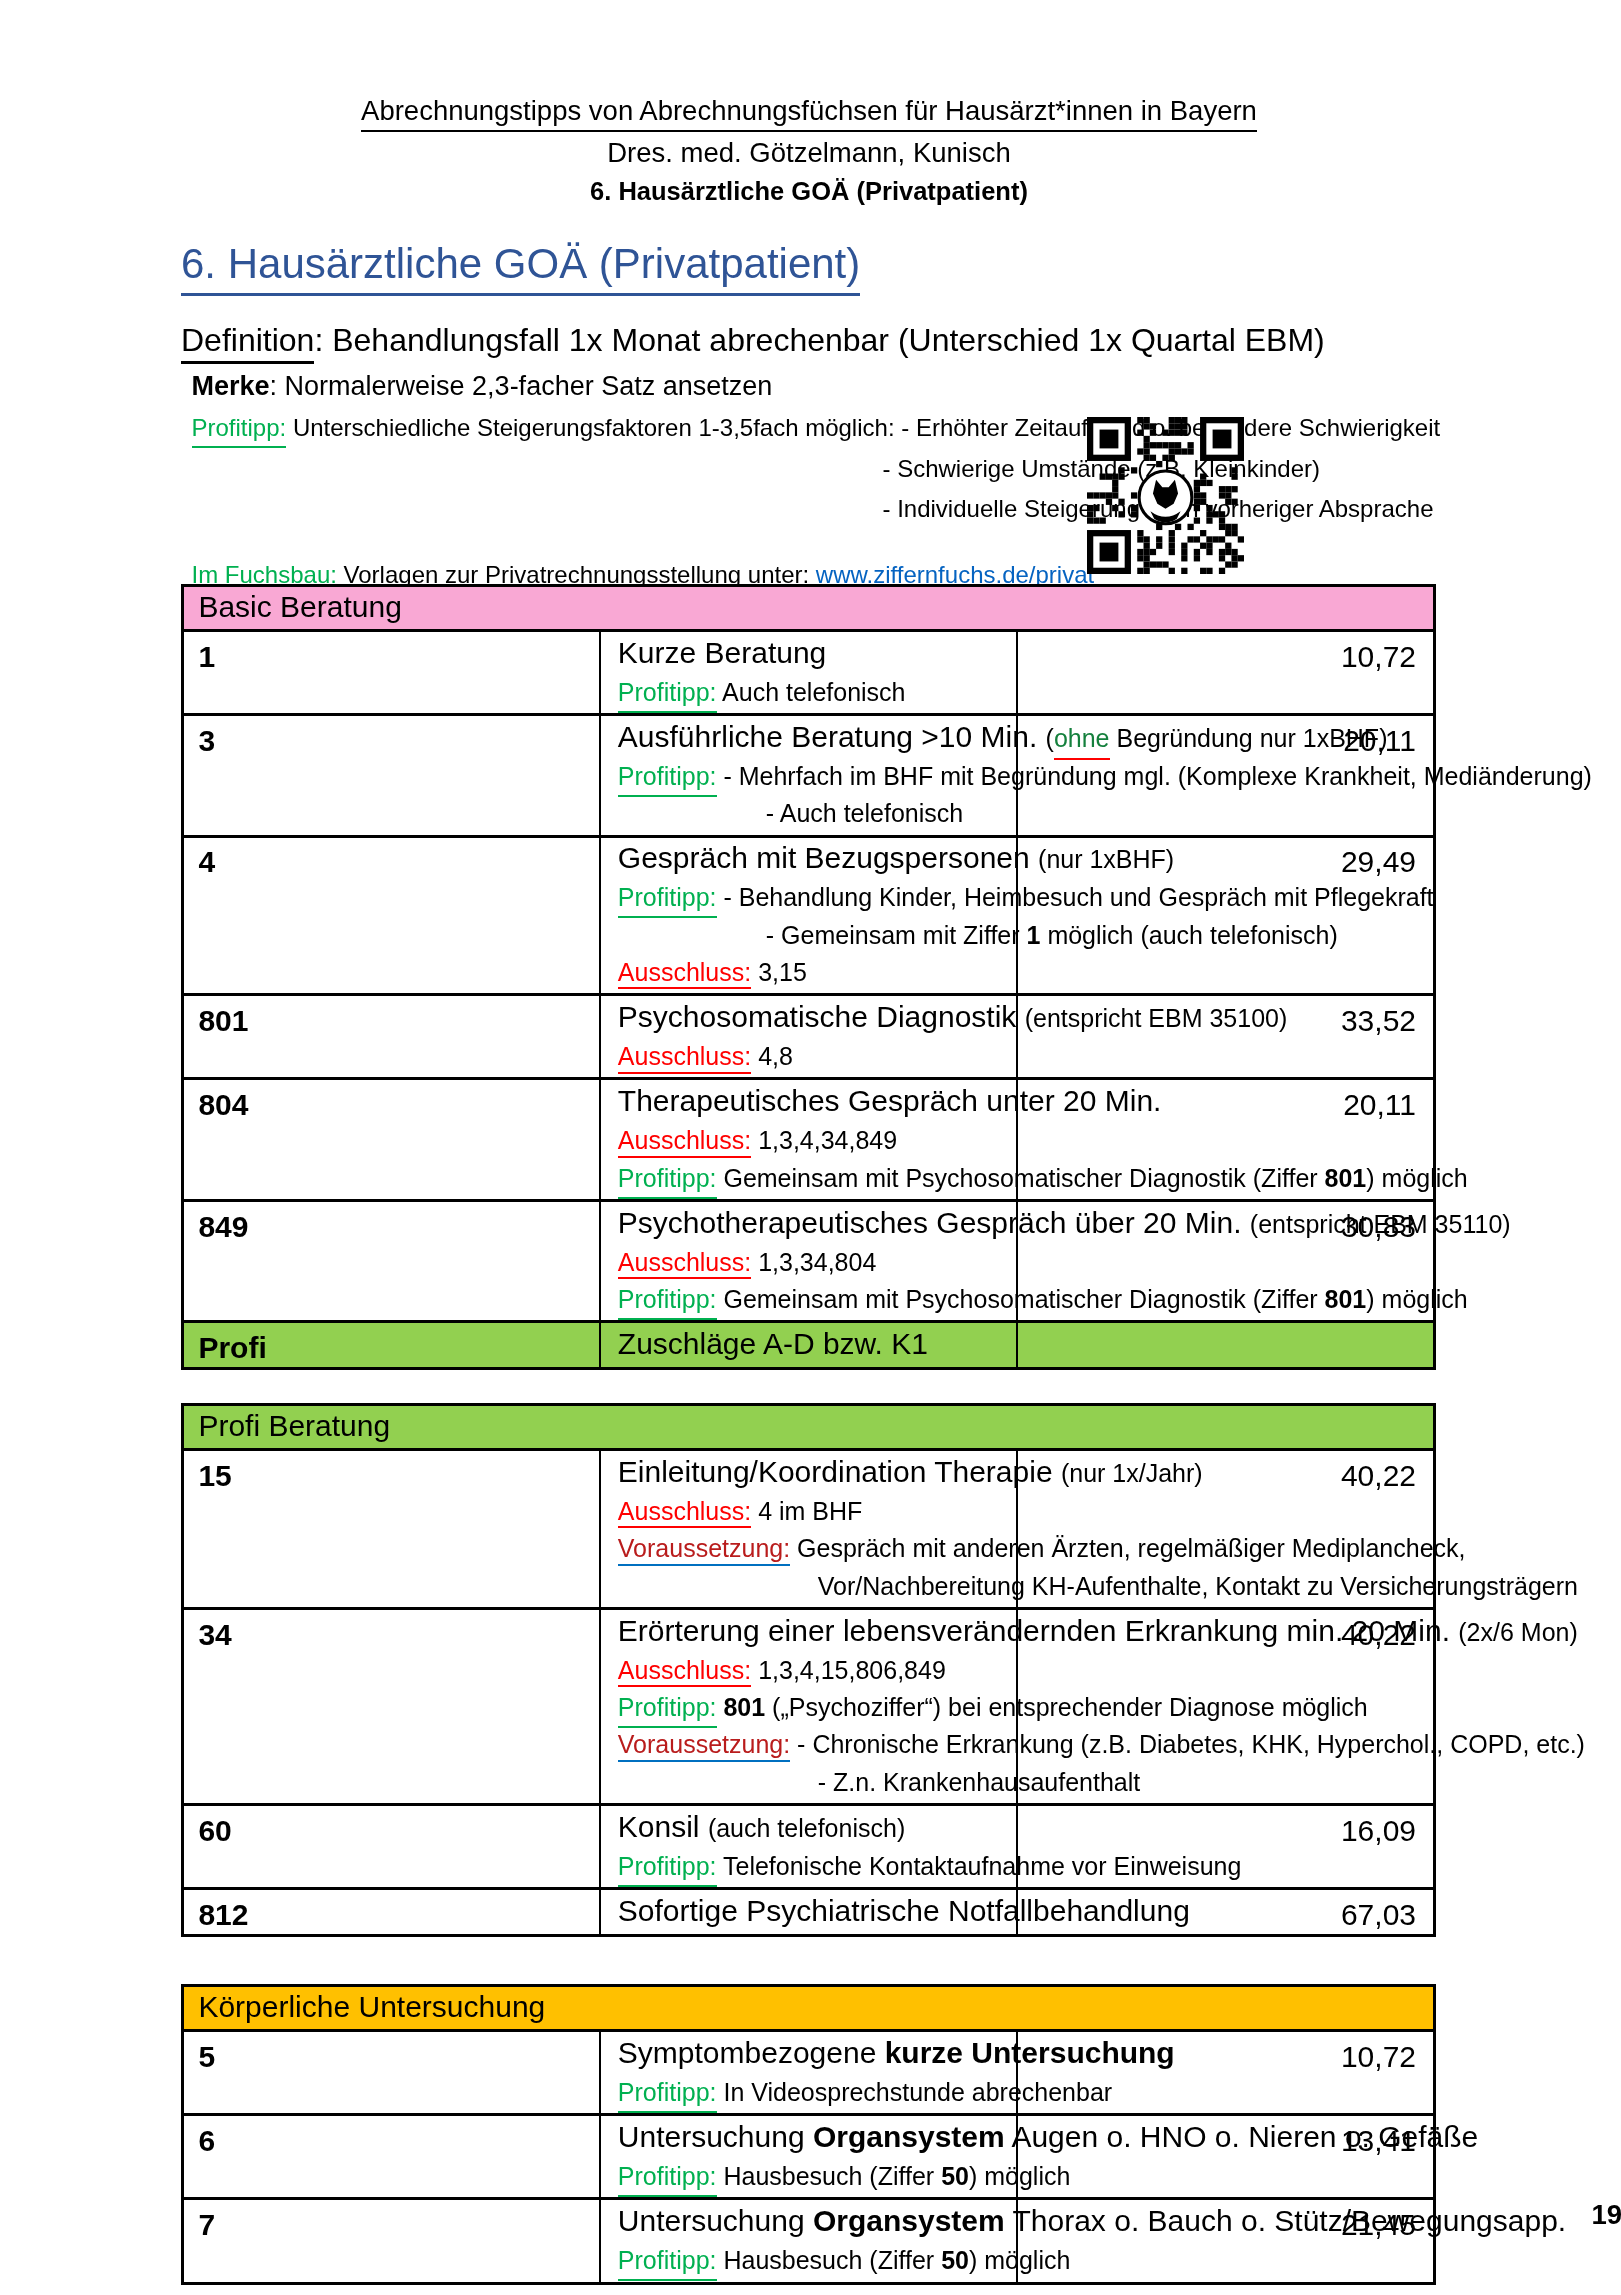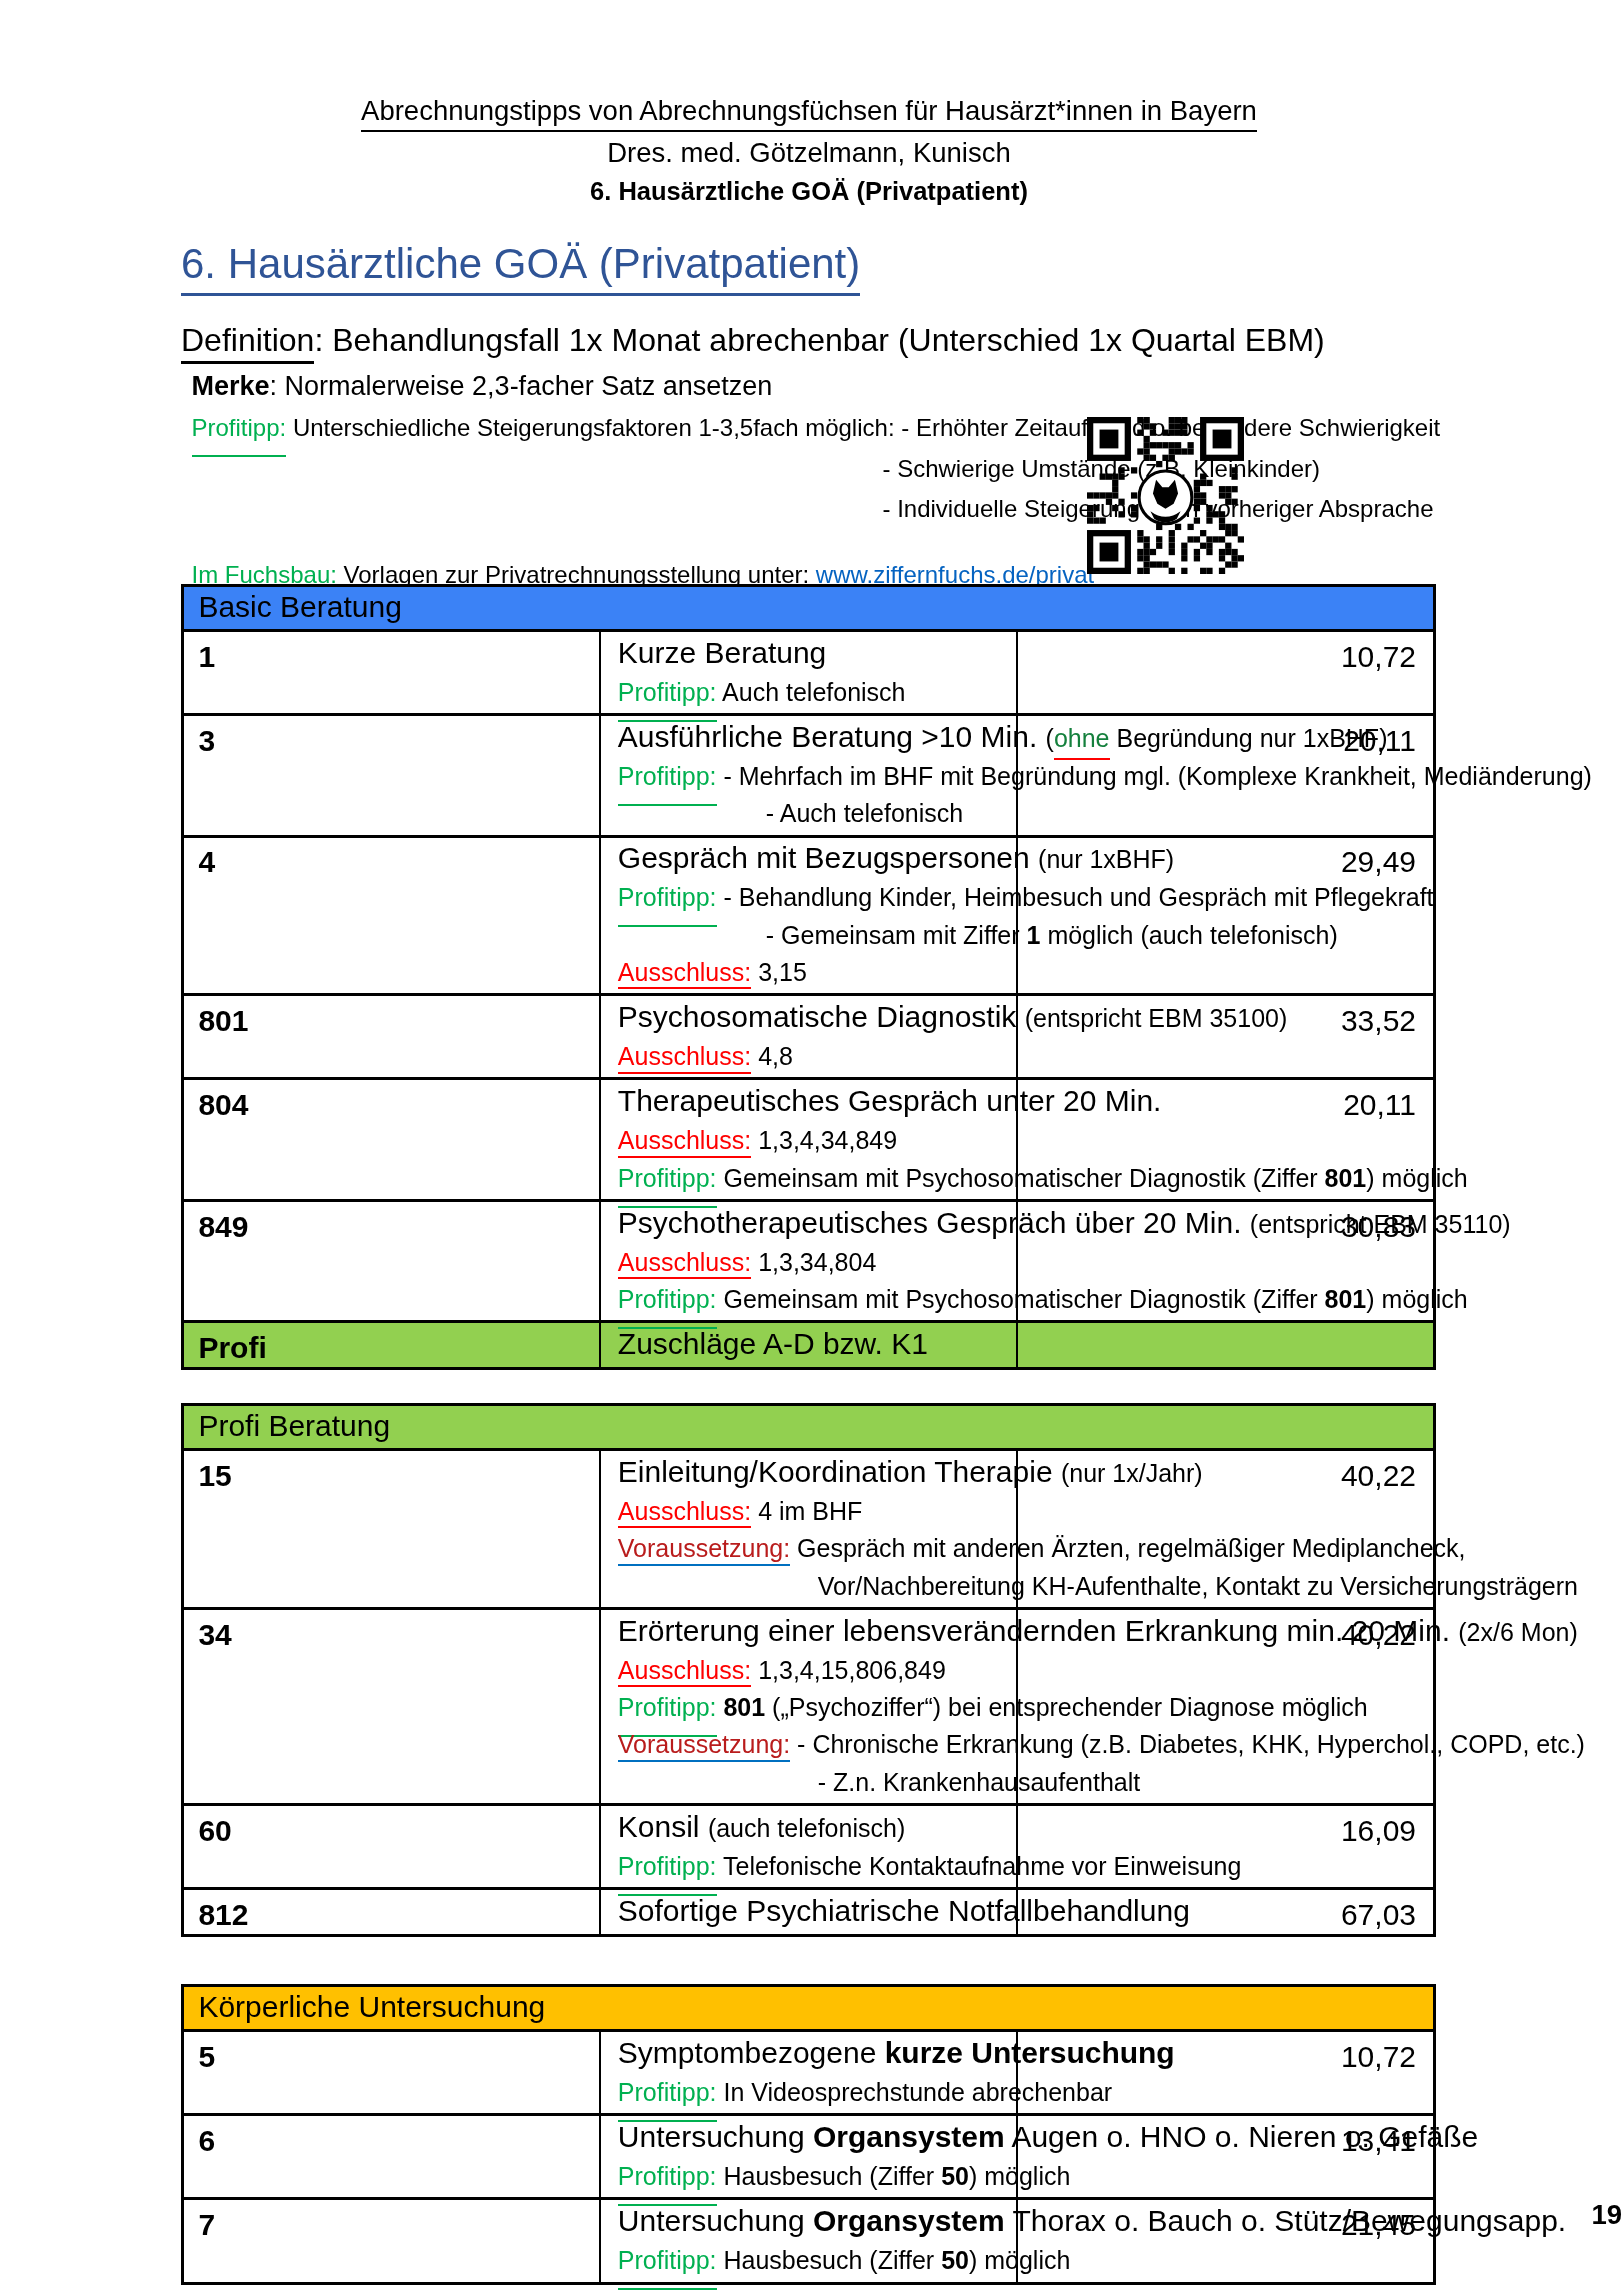--- a/index.html
+++ b/index.html
@@ -21,21 +21,21 @@
   .definition{margin-top:27.5px;font-size:32px;line-height:1;white-space:nowrap;}
   .definition .dlabel{border-bottom:3.9px solid #000;padding-bottom:3.3px;}
   .merke{margin-top:17px;font-size:27px;padding-left:10.5px;line-height:1;white-space:nowrap;}
   .merke .b{font-weight:bold;}
   .intro{margin-top:5.2px;font-size:24px;padding-left:10.5px;line-height:1;}
   .intro-line{margin-top:16.4px;white-space:nowrap;}
   .intro-cont{margin-left:691px;}
   .fuchsbau{margin-top:42px;font-size:24px;padding-left:10.5px;line-height:1;white-space:nowrap;}
   .link{color:#0563C1;border-bottom:2px solid #0563C1;padding-bottom:1.3px;cursor:pointer;}
   
-  .lbl-green{color:#00B050;border-bottom:2.6px solid #00B050;padding-bottom:14px;}
+  .lbl-green{color:#00B050;border-bottom:2.6px solid #00B050;padding-bottom:5px;}
   .lbl-red{color:#FF0000;border-bottom:2.6px solid #FF0000;padding-bottom:1.3px;}
   .lbl-blue{color:#b91c1c;border-bottom:2.6px solid #0070C0;padding-bottom:1.3px;}
   .rul{color:#15803d;border-bottom:2.6px solid #FF0000;padding-bottom:6px;}
   .b{font-weight:bold;}
   .sm{font-size:25px;}
   
   .qr{position:absolute;left:1087px;top:417px;width:157px;height:157px;}
   
   #tables-container{position:absolute;left:181px;right:186px;top:584px;}
   table.tbl{width:100%;border-collapse:collapse;table-layout:fixed;border:3.3px solid #000;}
@@ -244,21 +244,21 @@
       <rect x="20" y="200" width="30" height="30" fill="#000"></rect>
       <circle cx="125" cy="128" r="42" fill="#fff" stroke="#000" stroke-width="5"></circle>
       <polygon points="105,122 110,100 120,112 130,112 140,100 145,122 138,138 125,146 112,138" fill="#000"></polygon>
       <path d="M101,150 Q125,168 149,150 L143,162 Q125,174 107,162 Z" fill="#000"></path>
     </svg>
 
   <div id="tables-container">
       <table class="tbl t1">
         <tbody>
           <tr>
-            <td colspan="3" class="tbl-title" style="background: #3b82f6;">Basic Beratung</td>
+            <td colspan="3" class="tbl-title" style="background: #f9a8d4;">Basic Beratung</td>
           </tr>
           <tr class="datarow">
             <td class="code">1</td>
             <td class="desc">
               <div class="line-main"><span>Kurze Beratung</span></div>
               <div class="line-tip"><span class="lbl-green">Profitipp:</span><span> Auch telefonisch</span></div>
             </td>
             <td class="price">10,72</td>
           </tr>
           <tr class="datarow">

